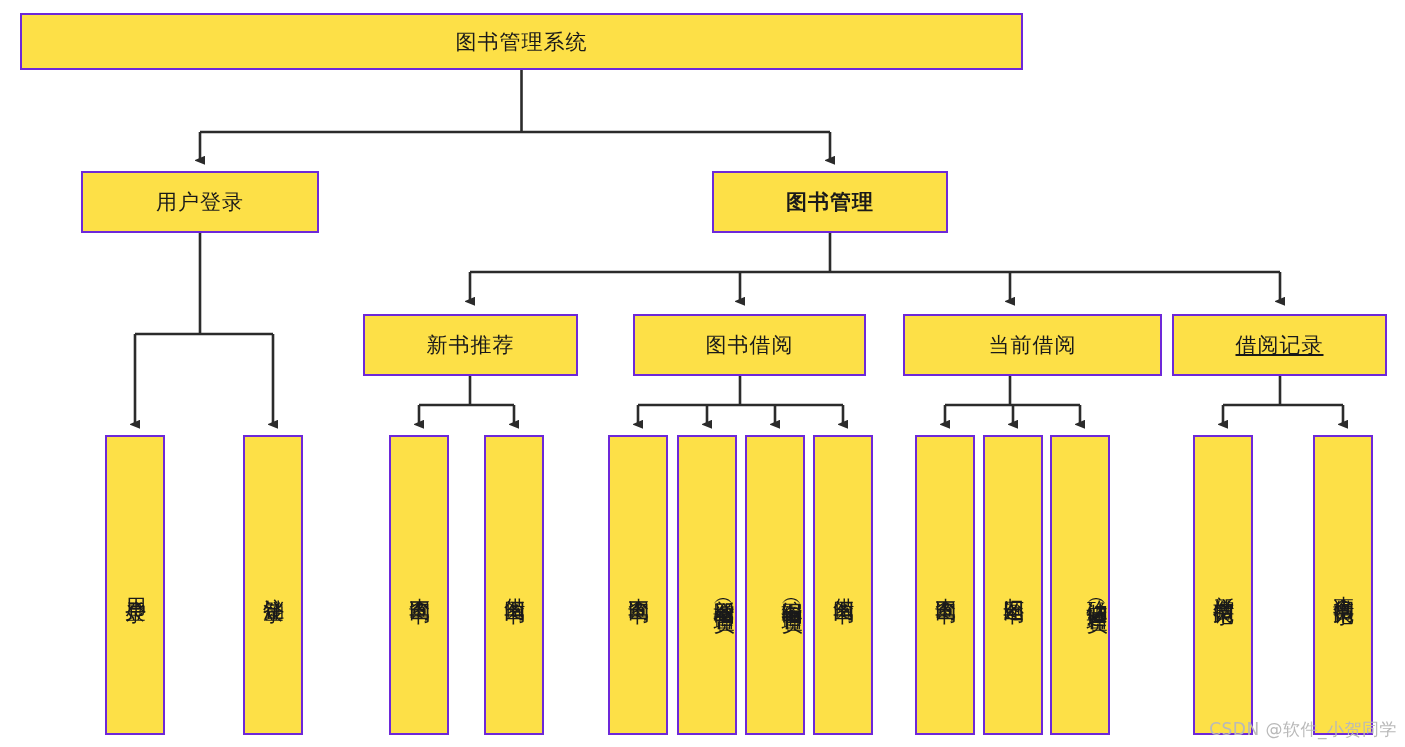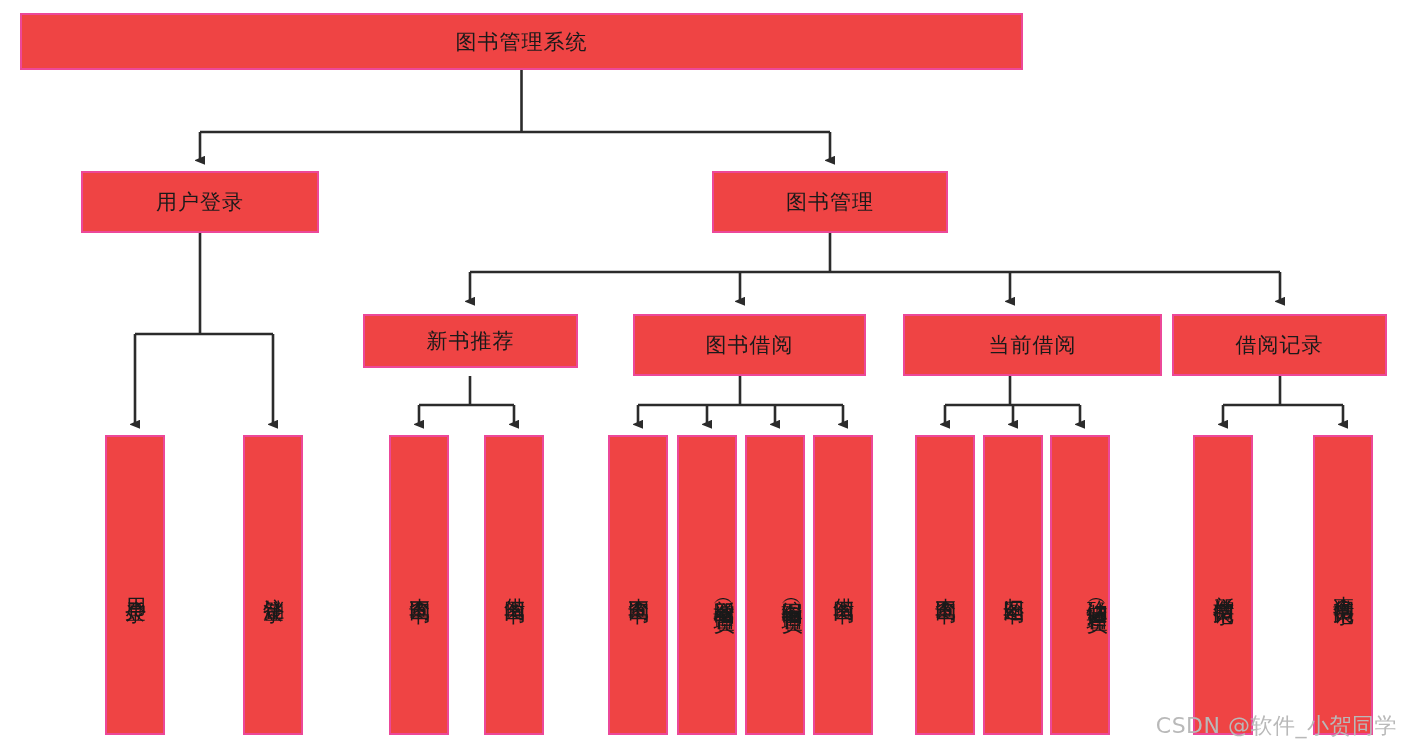--- a/index.html
+++ b/index.html
@@ -18,22 +18,22 @@
   svg#wires {
     position: absolute;
     left: 0; top: 0;
     width: 1405px;
     height: 747px;
     pointer-events: none;
   }
   .node {
     position: absolute;
     box-sizing: border-box;
-    border: 2px solid #ec4899;
-    background: #ef4444;
+    border: 2px solid #6d28d9;
+    background: #fde047;
     display: flex;
     align-items: center;
     justify-content: center;
     color: #1a1a1a;
   }
   .node.horiz {
     font-size: 21px;
     letter-spacing: 1px;
   }
   .node.vert {
@@ -52,21 +52,21 @@
     white-space: nowrap;
   }
   .node.vert.centered {
     align-items: center;
     padding-top: 0;
   }
   #watermark {
     position: absolute;
     right: 8px;
     bottom: 6px;
-    font-size: 22px;
+    font-size: 17px;
     color: #b9b9b9;
     letter-spacing: 0.5px;
     white-space: nowrap;
   }
 </style>
 </head>
 <body>
 
 <div id="canvas">
 
@@ -120,34 +120,34 @@
     </g>
   </svg>
 
   <div class="node horiz" style="left:20px; top:13px; width:1003px; height:57px;">
     <span>图书管理系统</span>
   </div>
 
   <div class="node horiz" style="left:81px; top:171px; width:238px; height:62px;">
     <span>用户登录</span>
   </div>
-  <div class="node horiz" style="left:712px; top:171px; width:236px; height:62px;">
+  <div class="node horiz" style="left:712px; top:171px; width:236px; height:62px;font-weight:bold;">
     <span>图书管理</span>
   </div>
 
-  <div class="node horiz" style="left:363px; top:314px; width:215px; height:54px;">
+  <div class="node horiz" style="left:363px; top:314px; width:215px; height:62px;">
     <span>新书推荐</span>
   </div>
   <div class="node horiz" style="left:633px; top:314px; width:233px; height:62px;">
     <span>图书借阅</span>
   </div>
   <div class="node horiz" style="left:903px; top:314px; width:259px; height:62px;">
     <span>当前借阅</span>
   </div>
-  <div class="node horiz" style="left:1172px; top:314px; width:215px; height:62px;">
+  <div class="node horiz" style="left:1172px; top:314px; width:215px; height:62px;text-decoration:underline;">
     <span>借阅记录</span>
   </div>
 
   <div class="node vert centered" style="left:105px; top:435px; width:60px; height:300px;">
     <span class="vtext">用户登录</span>
   </div>
   <div class="node vert centered" style="left:243px; top:435px; width:60px; height:300px;">
     <span class="vtext">注销登录</span>
   </div>
 

